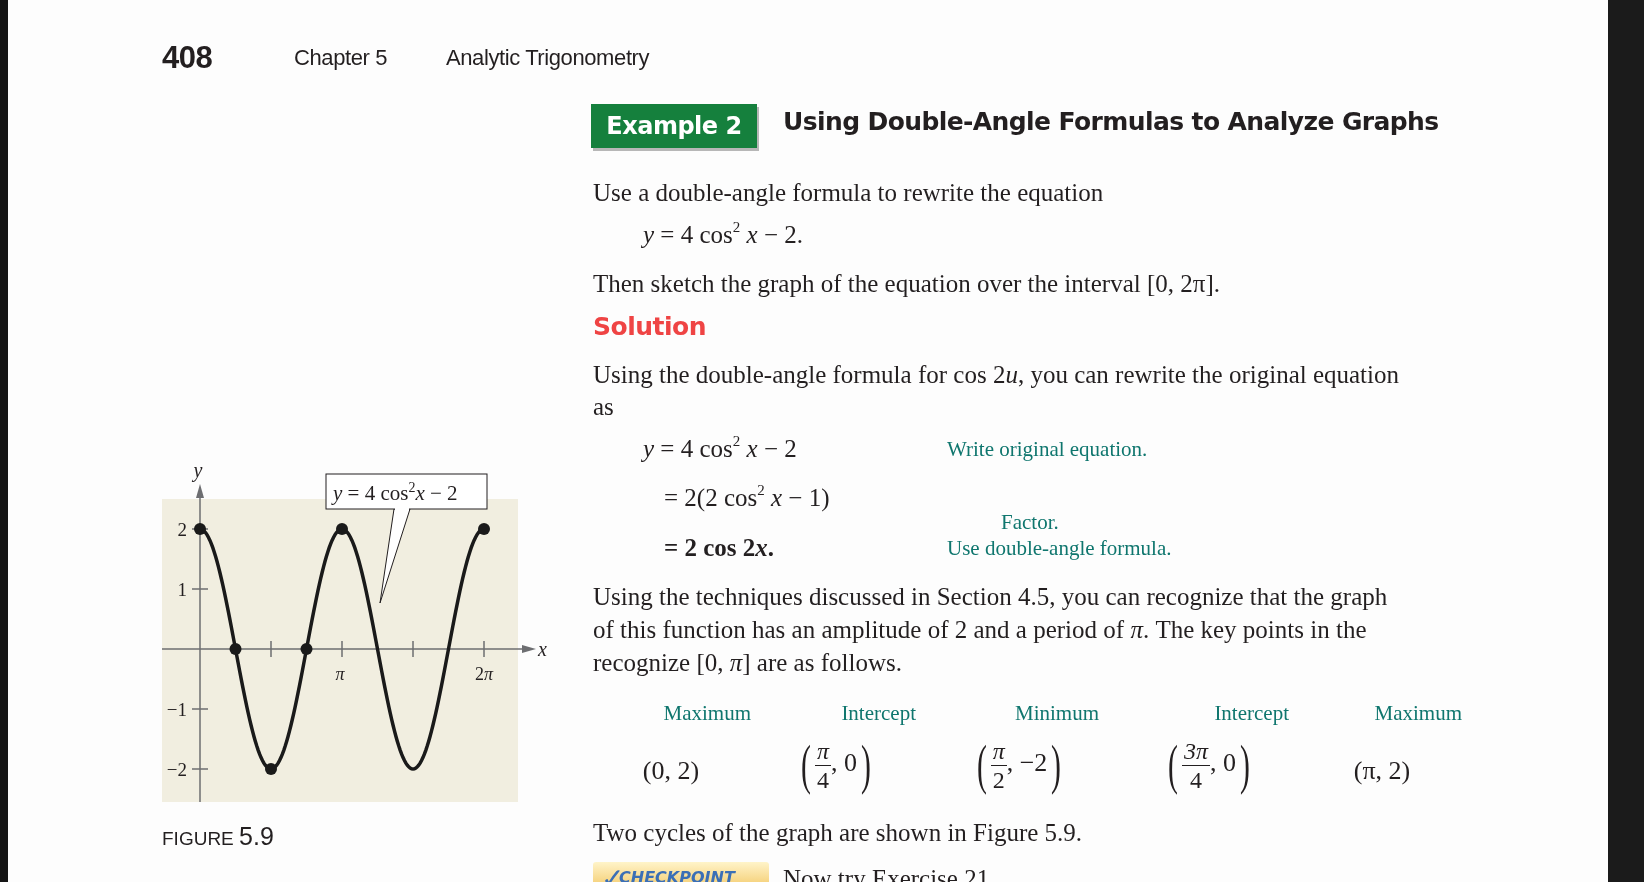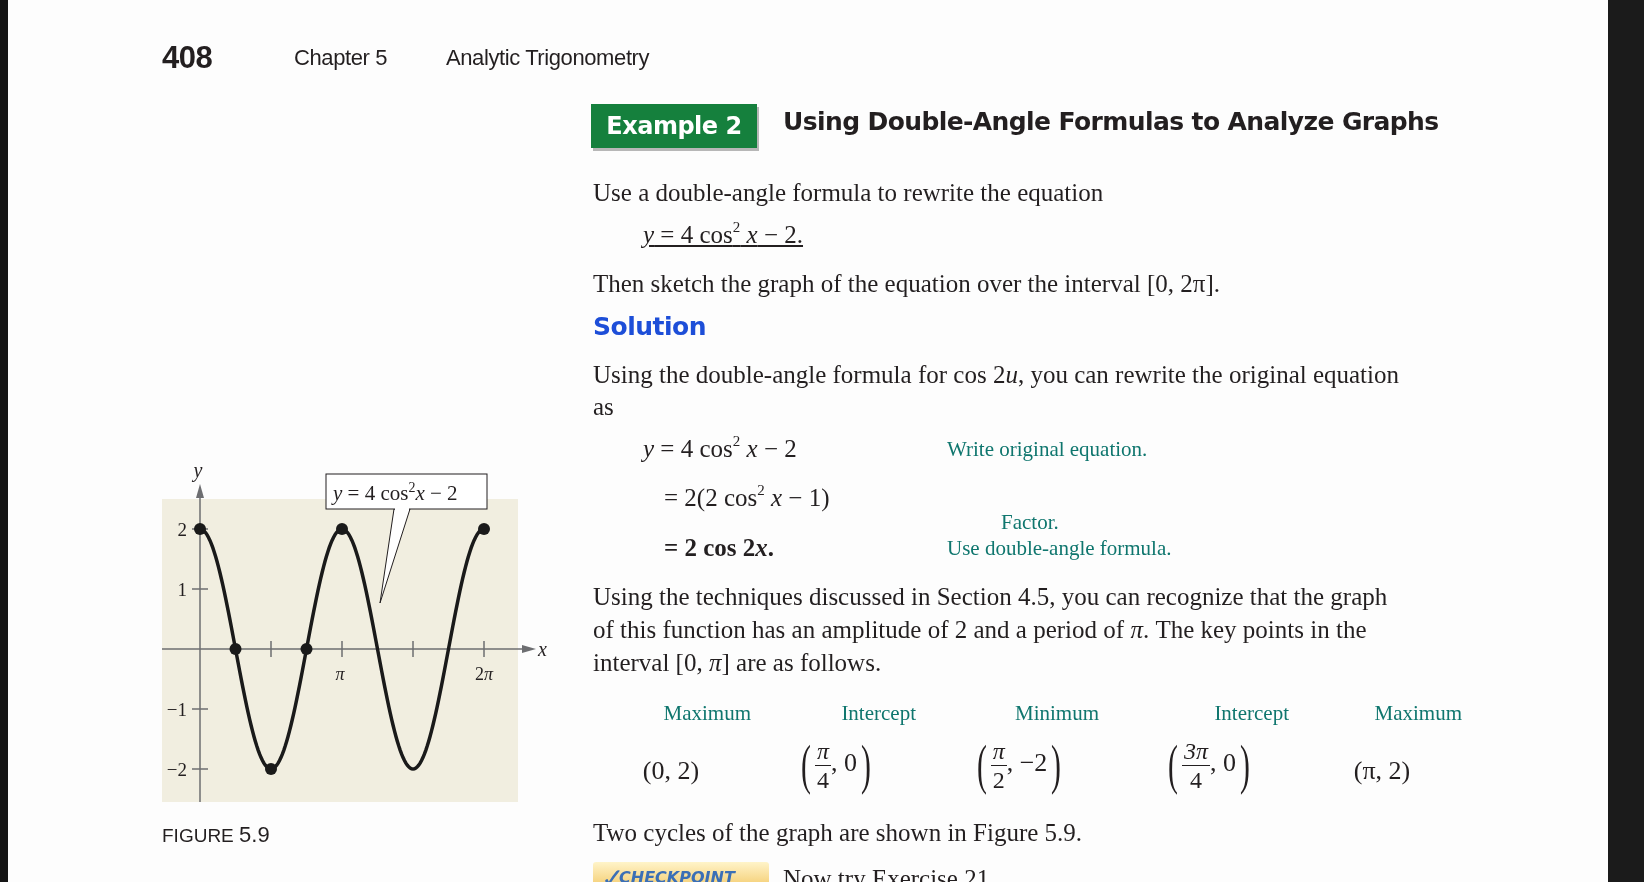--- a/index.html
+++ b/index.html
@@ -5,71 +5,71 @@
   html, body { margin:0; padding:0; }
   body { width:1644px; height:882px; position:relative; overflow:hidden; background:#fdfdfd; font-family:"Liberation Serif", serif; color:#231f20; }
   .left-strip { position:absolute; left:0; top:0; width:8px; height:882px; background:#151515; }
   .right-panel { position:absolute; left:1608px; top:0; width:36px; height:882px; background:#1b1b1b; }
   .abs { position:absolute; }
   .hdr-num { font-family:"Liberation Sans", sans-serif; font-weight:bold; font-size:31px; left:162px; top:40px; letter-spacing:-0.5px; }
   .hdr-ch { font-family:"Liberation Sans", sans-serif; font-size:22px; top:45px; letter-spacing:-0.4px; }
   .ex-badge { left:591px; top:104px; width:166px; height:44px; background:#15803d; border-radius:0; box-shadow:2px 3px 0 #b7b7b7; color:#fff; font-family:"DejaVu Sans", sans-serif; font-weight:bold; font-size:24px; line-height:44px; text-align:center; letter-spacing:-0.5px; }
   .ex-title { left:783px; top:107px; font-family:"DejaVu Sans", sans-serif; font-weight:bold; font-size:25px; letter-spacing:-0.6px; color:#231f20; }
   .txt { font-size:25px; line-height:33px; white-space:nowrap; }
-  .solution { left:593px; top:312px; font-family:"DejaVu Sans", sans-serif; font-weight:bold; font-size:25px; color:#1d4ed8; letter-spacing:-0.5px; }
+  .solution { left:593px; top:312px; font-family:"DejaVu Sans", sans-serif; font-weight:bold; font-size:25px; color:#ef4444; letter-spacing:-0.5px; }
   .pink { color:#0f766e; }
   .note { font-size:21px; }
   .kp-label { font-size:21px; text-align:right; width:160px; }
   .kp-val { font-size:26px; text-align:center; width:160px; }
   i { font-style:italic; }
   sup { font-size:15px; line-height:0; position:relative; top:-2px; vertical-align:super; }
   .frac { display:inline-flex; flex-direction:column; align-items:center; vertical-align:middle; line-height:1; font-size:24px; }
   .frac .n { border-bottom:1.5px solid #231f20; padding:0 2px 2px; }
   .frac .d { padding-top:2px; }
   .paren { font-size:54px; font-weight:100; vertical-align:middle; line-height:1; transform:scaleX(0.55); display:inline-block; }
   .fig-cap { left:162px; top:822px; font-family:"Liberation Sans", sans-serif; font-size:19px; }
-  .fig-cap .big { font-size:22px; }
+  .fig-cap .big { font-size:25px; }
   .checkpoint { left:593px; top:862px; width:176px; height:30px; background:linear-gradient(#fff4c9,#f2c560); border-radius:3px; overflow:hidden; }
   .checkpoint span { position:absolute; left:26px; top:6px; font-family:"DejaVu Sans", sans-serif; font-weight:bold; font-style:italic; font-size:16px; color:#3b6fb6; }
   .checkmark { position:absolute; left:8px; top:0px; font-size:28px; color:#3b6fb6; }
   svg text { font-family:"Liberation Serif", serif; }
 </style>
 </head>
 <body>
 
 <div class="left-strip"></div>
 <div class="right-panel"></div>
 
 <div class="abs hdr-num">408</div>
 <div class="abs hdr-ch" style="left:294px;">Chapter 5</div>
 <div class="abs hdr-ch" style="left:446px;">Analytic Trigonometry</div>
 
 <div class="abs ex-badge">Example 2</div>
 <div class="abs ex-title">Using Double-Angle Formulas to Analyze Graphs</div>
 
 <div class="abs txt" style="left:593px; top:176px;">Use a double-angle formula to rewrite the equation</div>
-<div class="abs txt" style="left:643px; top:218px;text-decoration:underline;"><i>y</i><span> = 4 cos</span><sup>2</sup><i> x</i><span> − 2.</span></div>
+<div class="abs txt" style="left:643px; top:218px;"><i>y</i><span> = 4 cos</span><sup>2</sup><i> x</i><span> − 2.</span></div>
 <div class="abs txt" style="left:593px; top:267px;">Then sketch the graph of the equation over the interval [0, 2π].</div>
 
 <div class="abs solution">Solution</div>
 <div class="abs txt" style="left:593px; top:358px;text-align:center;"><span>Using the double-angle formula for cos 2</span><i>u</i><span>, you can rewrite the original equation</span></div>
 <div class="abs txt" style="left:593px; top:390px;">as</div>
 
 <div class="abs txt" style="left:643px; top:432px;"><i>y</i><span> = 4 cos</span><sup>2</sup><i> x</i><span> − 2</span></div>
 <div class="abs pink note" style="left:947px; top:437px;">Write original equation.</div>
 
 <div class="abs txt" style="left:664px; top:481px;"><span>= 2(2 cos</span><sup>2</sup><i> x</i><span> − 1)</span></div>
 <div class="abs pink note" style="left:1001px; top:486px;margin-top:24px;">Factor.</div>
 
 <div class="abs txt" style="left:664px; top:531px;font-weight:bold;"><span>= 2 cos 2</span><i>x</i><span>.</span></div>
 <div class="abs pink note" style="left:947px; top:536px;">Use double-angle formula.</div>
 
 <div class="abs txt" style="left:593px; top:580px;">Using the techniques discussed in Section 4.5, you can recognize that the graph</div>
 <div class="abs txt" style="left:593px; top:613px;"><span>of this function has an amplitude of 2 and a period of </span><i>π</i><span>. The key points in the</span></div>
-<div class="abs txt" style="left:593px; top:646px;"><span>interval [0, </span><i>π</i><span>] are as follows.</span></div>
+<div class="abs txt" style="left:593px; top:646px;"><span>recognize [0, </span><i>π</i><span>] are as follows.</span></div>
 
 <div class="abs pink kp-label" style="left:591px; top:701px;">Maximum</div>
 <div class="abs pink kp-label" style="left:756px; top:701px;">Intercept</div>
 <div class="abs pink kp-label" style="left:939px; top:701px;">Minimum</div>
 <div class="abs pink kp-label" style="left:1129px; top:701px;">Intercept</div>
 <div class="abs pink kp-label" style="left:1302px; top:701px;">Maximum</div>
 
 <div class="abs kp-val" style="left:591px; top:756px;">(0, 2)</div>
 <div class="abs kp-val" style="left:756px; top:738px;"><span class="paren">(</span><span class="frac">
       <i class="n">π</i>

